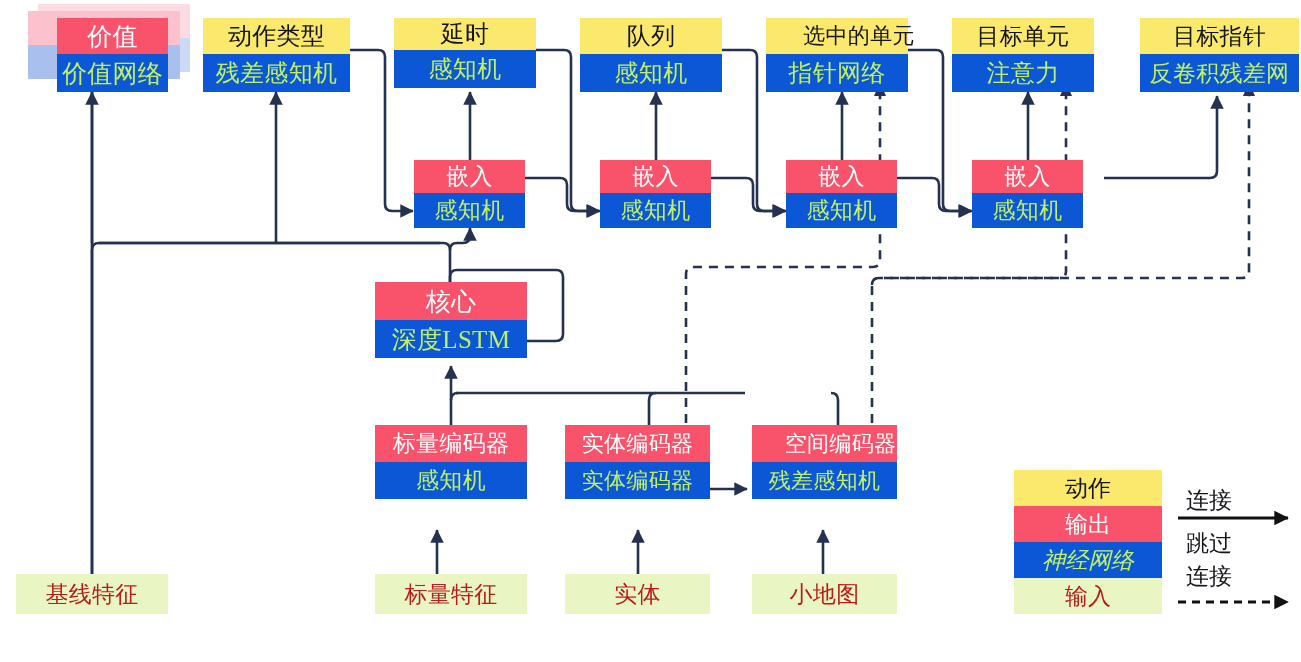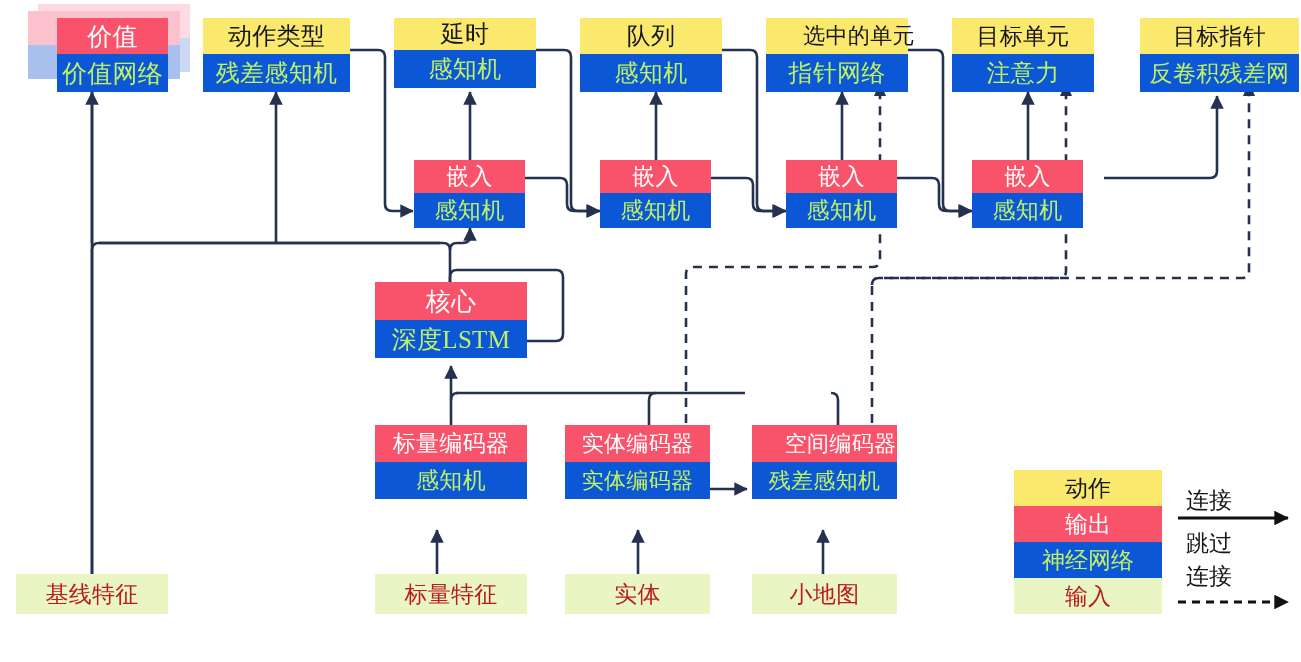--- a/index.html
+++ b/index.html
@@ -205,21 +205,21 @@
   <div class="node" style="left:565px;top:574px;width:145px;height:40px;">
     <div class="row r-input" style="height:40px;font-size:23px;">实体</div>
   </div>
   <div class="node" style="left:752px;top:574px;width:145px;height:40px;">
     <div class="row r-input" style="height:40px;font-size:23px;">小地图</div>
   </div>
 
   <div class="legend-box" style="left:1014px;top:470px;width:148px;height:144px;">
     <div class="row r-action" style="height:36px;font-size:23px;">动作</div>
     <div class="row r-output" style="height:36px;font-size:23px;">输出</div>
-    <div class="row r-net" style="height:36px;font-size:23px;">神经网络</div>
+    <div class="row r-net" style="height:36px;font-size:23px;font-style:italic;">神经网络</div>
     <div class="row r-input" style="height:36px;font-size:23px;">输入</div>
   </div>
 
   <div class="legend-key" style="left:1186px;top:485px;width:110px;font-size:23px;">连接</div>
   <div class="legend-key" style="left:1186px;top:528px;width:110px;font-size:23px;">跳过</div>
   <div class="legend-key" style="left:1186px;top:561px;width:110px;font-size:23px;">连接</div>
 
   <svg style="position:absolute;left:1170px;top:460px;width:131px;height:160px;z-index:6;" viewBox="0 0 131 160" xmlns="http://www.w3.org/2000/svg">
     <defs>
       <marker id="ah2" viewBox="0 0 10 10" refX="9.4" refY="5" markerWidth="5.2" markerHeight="5.2" orient="auto-start-reverse">

